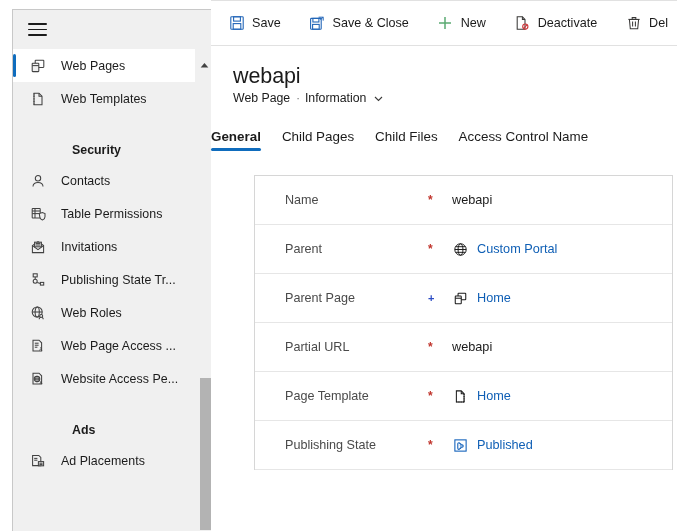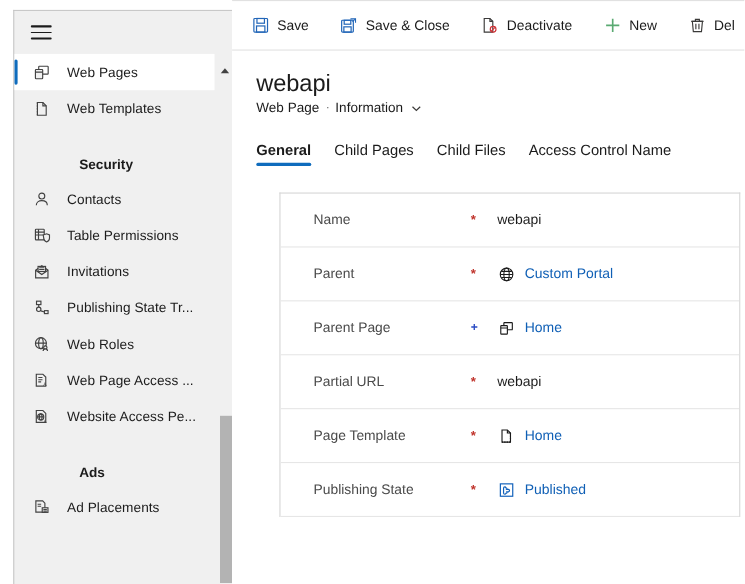--- a/index.html
+++ b/index.html
@@ -209,21 +209,20 @@
     margin-left: 7px;
     width: 11px;
     height: 11px;
     color: #3b3a39;
     cursor: pointer;
   }
 
   .tabs {
     display: flex;
     align-items: flex-end;
-    padding-left: 22px;
     margin-top: 15px;
     height: 31px;
   }
   .tab {
     position: relative;
     font-size: 13.4px;
     color: #1b1b1b;
     padding: 0 0 7px 0;
     margin-right: 21px;
     cursor: pointer;
@@ -494,38 +493,38 @@
             <rect x="3.6" y="9.4" width="6.6" height="4.8"></rect>
             <path d="M9.6 2.2h4.6v3.4" stroke-width="1"></path>
             <path d="M14.2 2.2 11.4 4.6" stroke-width="1"></path>
           </svg>
         </span>
         <span class="cmd-label">Save &amp; Close</span>
       </div>
 
       <div class="cmd">
         <span class="cmd-icon">
+          <svg width="16" height="16" viewBox="0 0 16 16" stroke="#5aaa72" stroke-width="1.5">
+            <line x1="8" y1="2" x2="8" y2="14"></line>
+            <line x1="2" y1="8" x2="14" y2="8"></line>
+          </svg>
+        </span>
+        <span class="cmd-label">New</span>
+      </div>
+
+      <div class="cmd">
+        <span class="cmd-icon">
           <svg width="16" height="16" viewBox="0 0 16 16" fill="none" stroke="#3b3a39" stroke-width="1.05">
             <path d="M3.2 1.8h5.2l2.6 2.6v9.8H3.2z"></path>
             <path d="M8.4 1.8v2.6h2.6"></path>
             <circle cx="11.3" cy="11.6" r="2.6" stroke="#d13438" stroke-width="1.1"></circle>
             <line x1="9.6" y1="13.3" x2="13" y2="9.9" stroke="#d13438" stroke-width="1.1"></line>
           </svg>
         </span>
         <span class="cmd-label">Deactivate</span>
-      </div>
-
-      <div class="cmd">
-        <span class="cmd-icon">
-          <svg width="16" height="16" viewBox="0 0 16 16" stroke="#5aaa72" stroke-width="1.5">
-            <line x1="8" y1="2" x2="8" y2="14"></line>
-            <line x1="2" y1="8" x2="14" y2="8"></line>
-          </svg>
-        </span>
-        <span class="cmd-label">New</span>
       </div>
 
       <div class="cmd">
         <span class="cmd-icon">
           <svg width="16" height="16" viewBox="0 0 16 16" fill="none" stroke="#3b3a39" stroke-width="1.05">
             <path d="M3.4 4.4h9.2l-0.9 9.4H4.3z"></path>
             <line x1="2.4" y1="4.4" x2="13.6" y2="4.4"></line>
             <path d="M6.2 4.4V2.6h3.6v1.8"></path>
             <line x1="6.6" y1="6.6" x2="6.6" y2="11.6"></line>
             <line x1="9.4" y1="6.6" x2="9.4" y2="11.6"></line>

